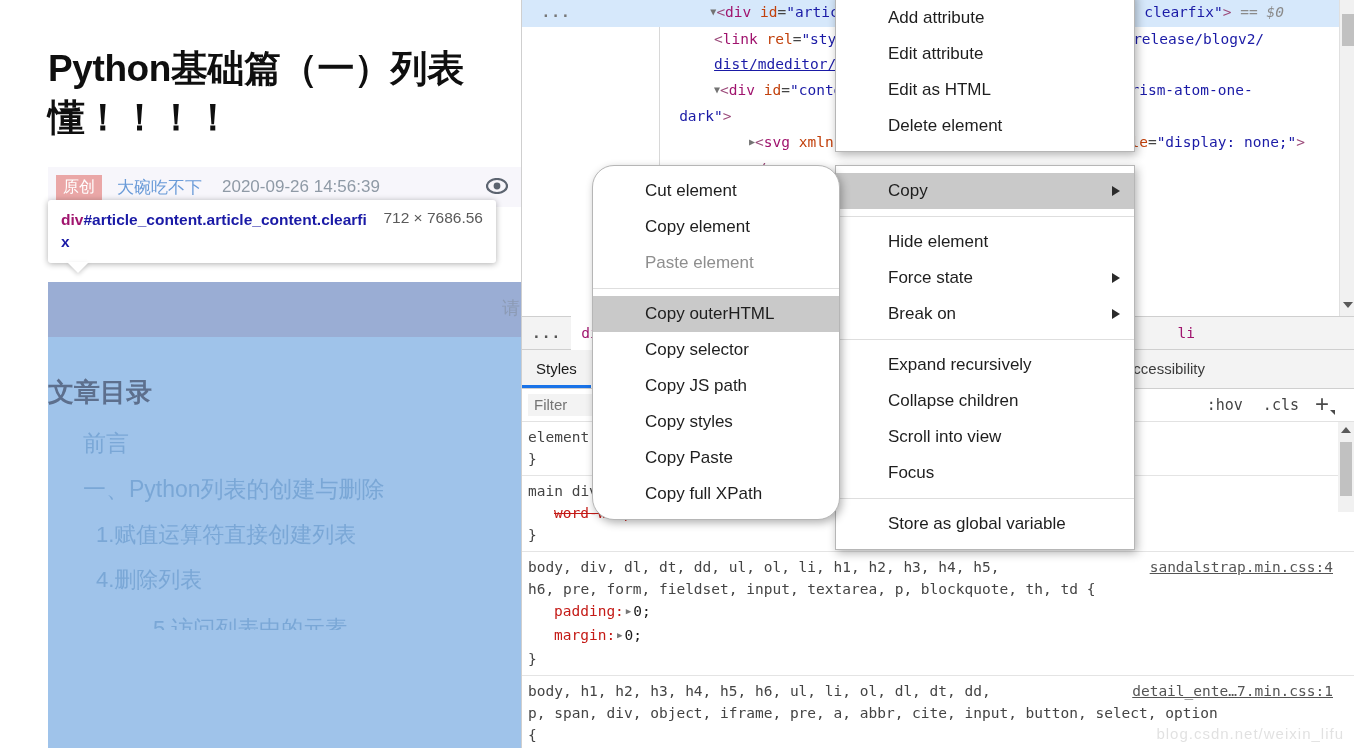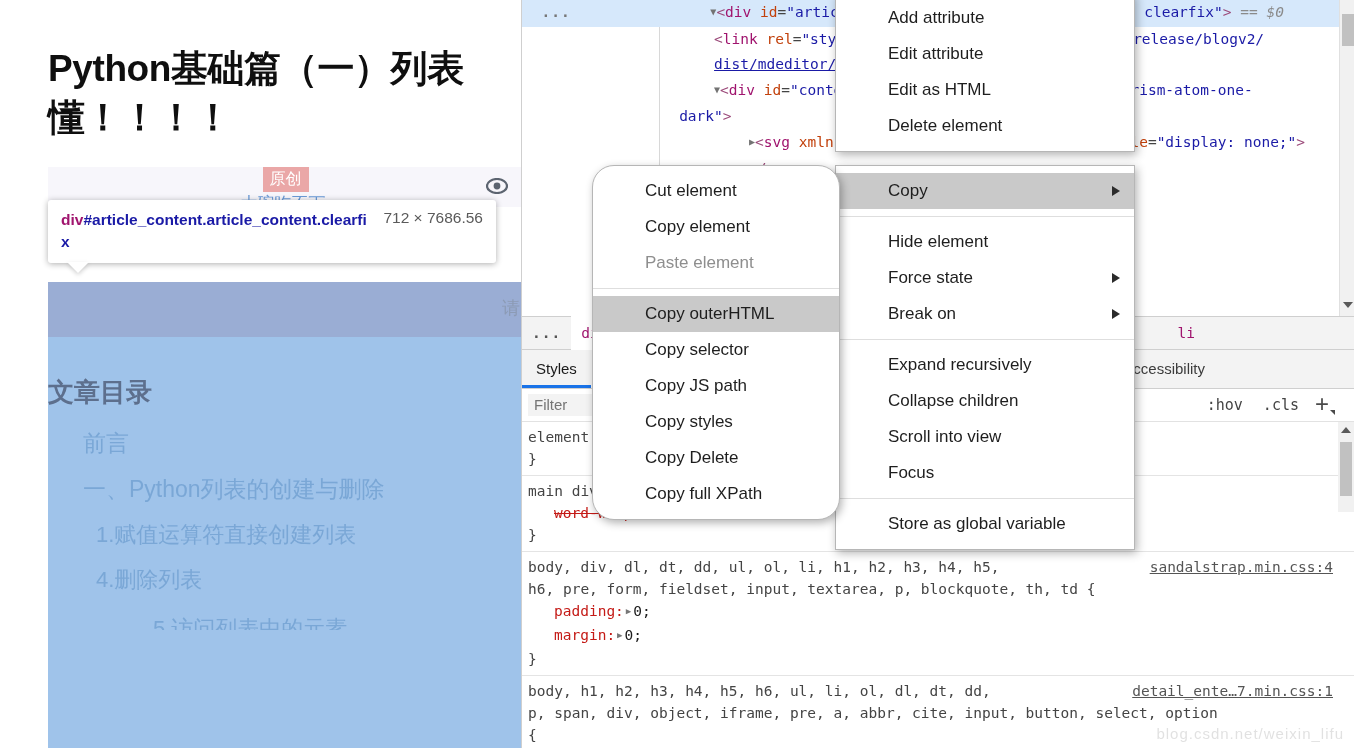--- a/index.html
+++ b/index.html
@@ -40,21 +40,20 @@
   .article-title .l2 { display:block; }
 
   .meta-bar {
     position: relative;
     margin-top: 17px;
     height: 40px;
     background: #f7f6fb;
     display: flex;
     align-items: center;
     padding-left: 8px;
-    flex-direction: column;
   }
   .badge-original {
     display: inline-block;
     background: #eaa7a7;
     color: #ffffff;
     font-size: 16px;
     padding: 4px 7px 5px 7px;
     line-height: 1;
     margin-right: 15px;
   }
@@ -603,17 +602,17 @@
     </div>
   <div class="ctx-menu" id="menu-copysub">
       <div class="ctx-item"><span>Cut element</span></div>
       <div class="ctx-item"><span>Copy element</span></div>
       <div class="ctx-item disabled"><span>Paste element</span></div>
       <div class="ctx-sep"></div>
       <div class="ctx-item hl"><span>Copy outerHTML</span></div>
       <div class="ctx-item"><span>Copy selector</span></div>
       <div class="ctx-item"><span>Copy JS path</span></div>
       <div class="ctx-item"><span>Copy styles</span></div>
-      <div class="ctx-item"><span>Copy Delete</span></div>
+      <div class="ctx-item"><span>Copy Paste</span></div>
       <div class="ctx-item"><span>Copy full XPath</span></div>
     </div>
 
 </div>
 
 </body></html>

